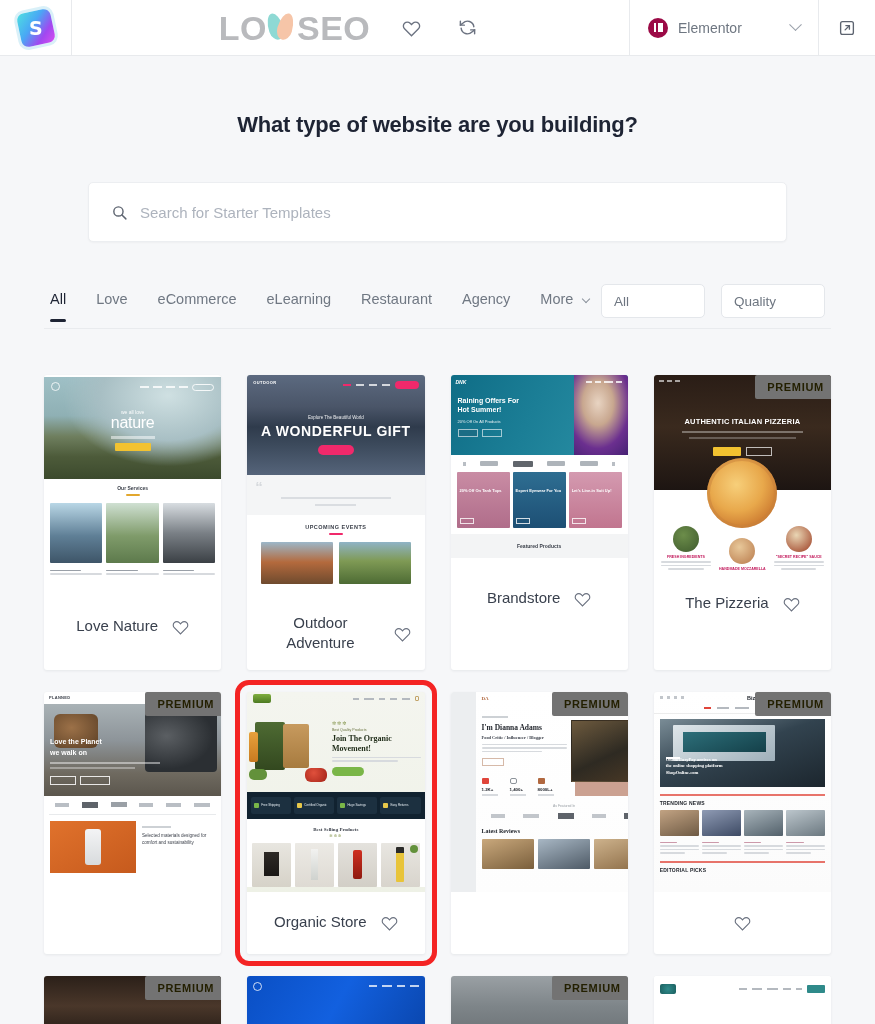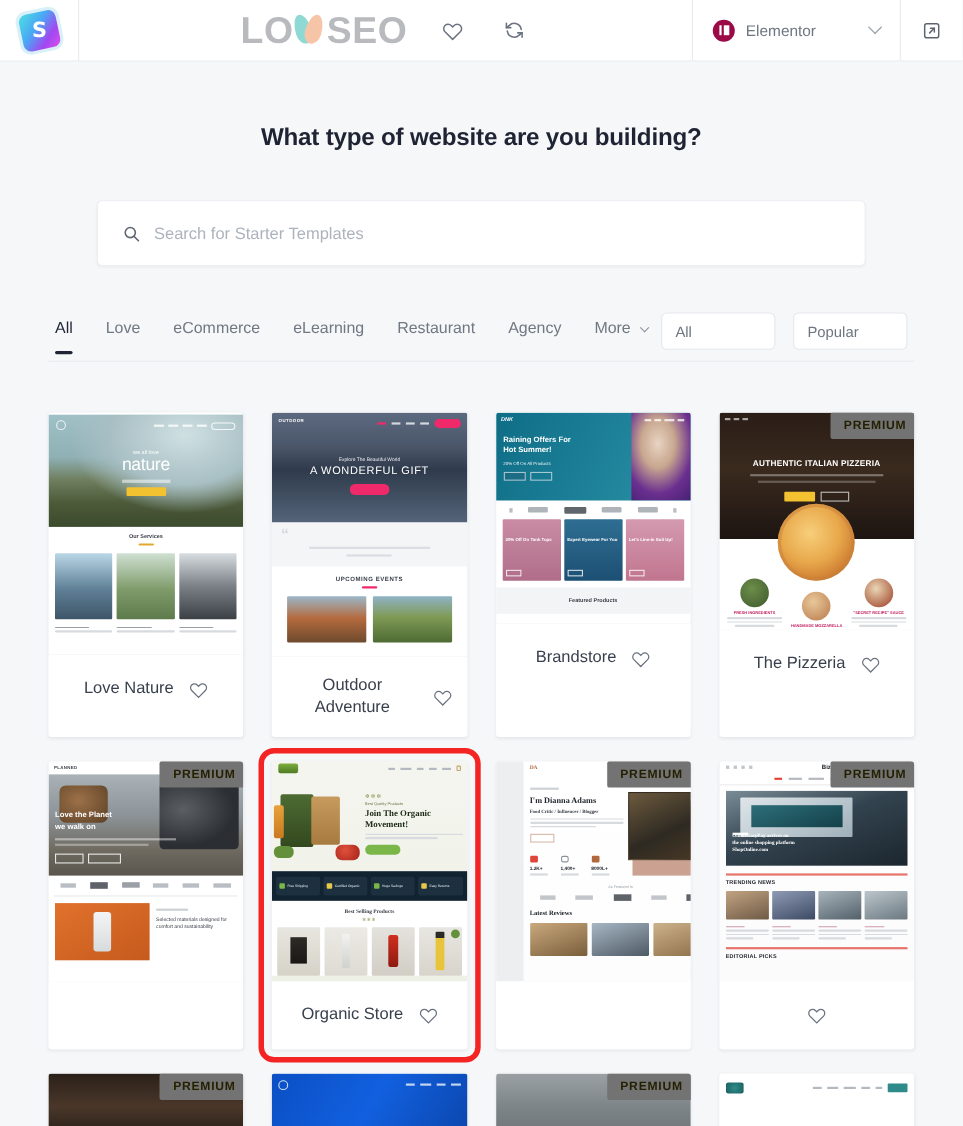--- a/index.html
+++ b/index.html
@@ -272,21 +272,21 @@
         <span class="mini-chev"></span>
       </div>
     </div>
 
     <div class="selects">
       <div class="select">
         <span class="sv">All</span>
         <span class="mini-chev"></span>
       </div>
       <div class="select">
-        <span class="sv">Popular</span>
+        <span class="sv">Quality</span>
         <span class="mini-chev"></span>
       </div>
     </div>
   </div>
 
   <div class="grid">
 
     <div class="card">
       <div class="thumb" style="height:220px">
         <div class="site g-white">
@@ -349,21 +349,21 @@
             <div style="position:absolute;left:6px;top:5px;color:#fff;font-size:4px;font-weight:700;letter-spacing:.4px">OUTDOOR</div>
             <div style="position:absolute;right:6px;top:6px;display:flex;gap:5px;align-items:center">
               <i style="width:8px;height:2px;background:#f0296b;display:block"></i>
               <i style="width:8px;height:2px;background:rgba(255,255,255,.75);display:block"></i>
               <i style="width:8px;height:2px;background:rgba(255,255,255,.75);display:block"></i>
               <i style="width:8px;height:2px;background:rgba(255,255,255,.75);display:block"></i>
               <i class="pinkbtn" style="width:24px;height:8px;display:block;border-radius:5px"></i>
             </div>
             <div style="position:absolute;left:0;right:0;top:40px;text-align:center">
               <div style="font-size:4.5px;color:rgba(255,255,255,.9)">Explore The Beautiful World</div>
-              <div style="font-size:10px;color:#fff;font-weight:400;letter-spacing:.6px;margin-top:3px">A WONDERFUL GIFT</div>
+              <div style="font-size:14px;color:#fff;font-weight:700;letter-spacing:.6px;margin-top:3px">A WONDERFUL GIFT</div>
               <div class="pinkbtn" style="margin:6px auto 0;width:36px;height:10px;border-radius:6px"></div>
             </div>
           </div>
           <div style="height:40px;background:#f4f5f6;position:relative;padding:7px 10px">
             <div style="position:absolute;left:8px;top:12px;font-size:15px;color:#d6d9dd;font-weight:700;line-height:0">“</div>
             <div style="text-align:center;font-size:4px;color:#7b828b;margin-top:4px">&nbsp;</div>
             <div style="width:70%;height:2px;background:#dadde1;margin:6px auto 0"></div>
             <div style="width:26%;height:2px;background:#dadde1;margin:5px auto 0"></div>
           </div>
           <div class="sect" style="padding-top:9px">

